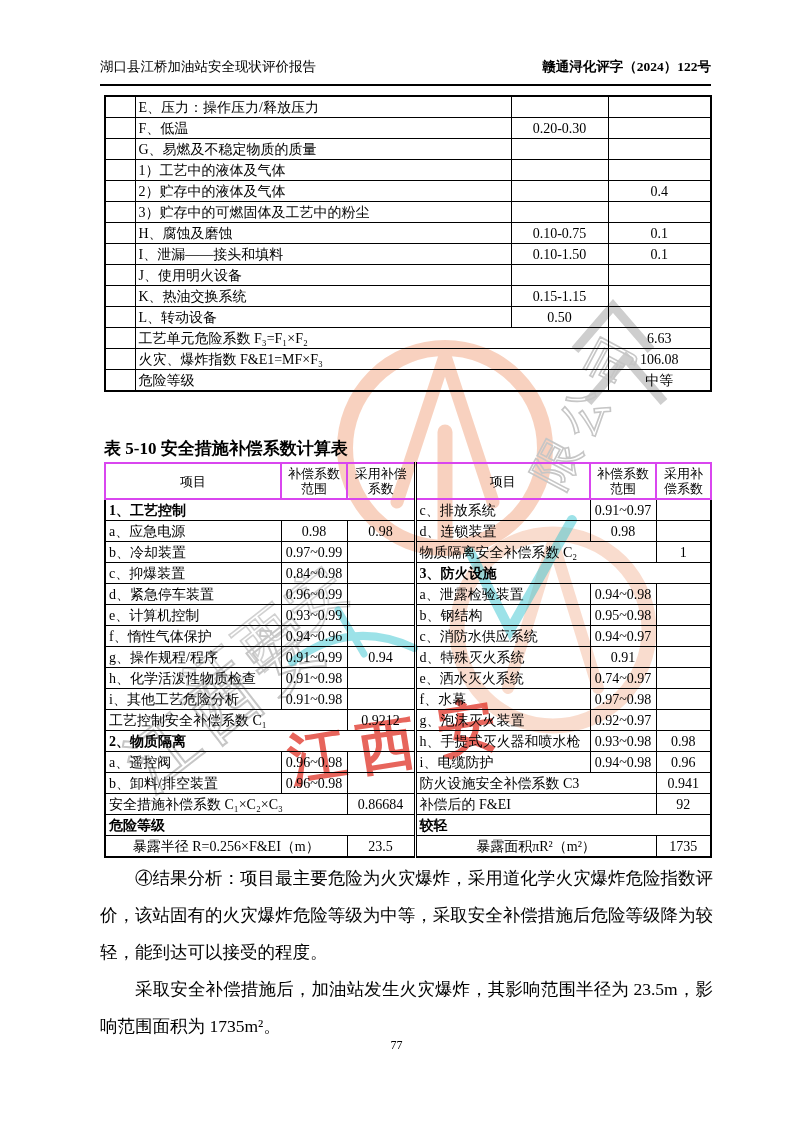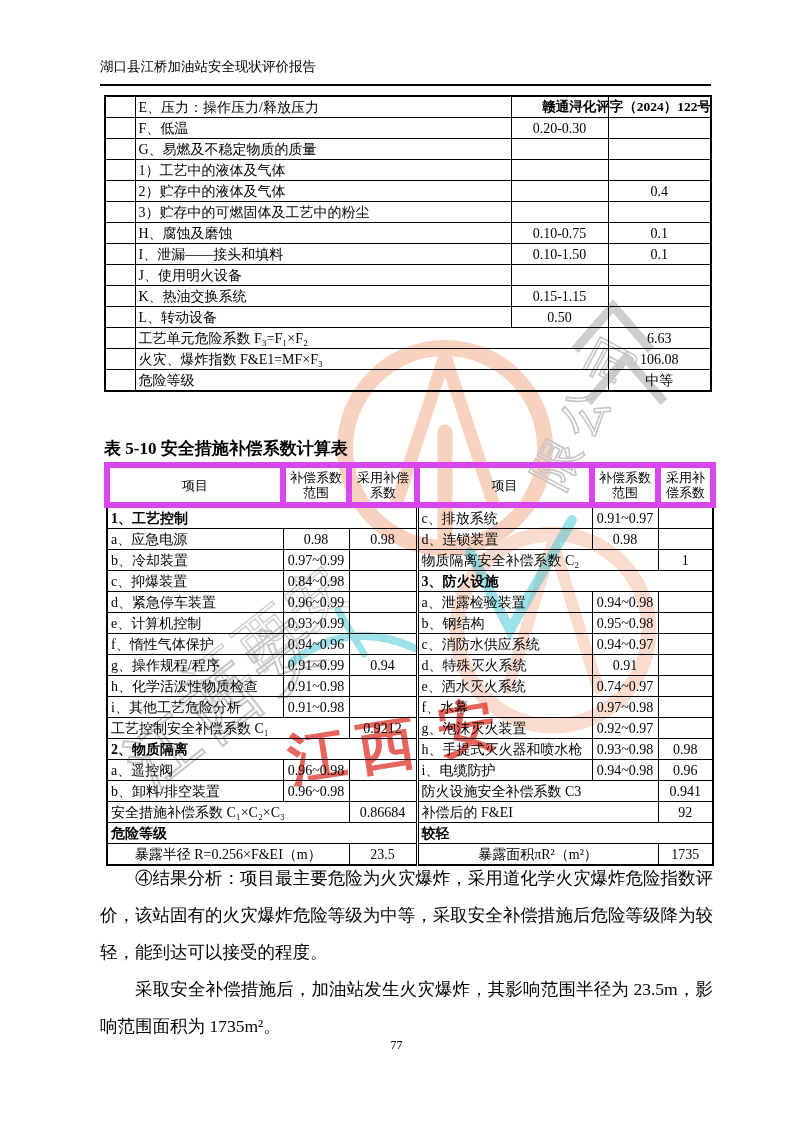--- a/index.html
+++ b/index.html
@@ -5,29 +5,29 @@
   html,body{margin:0;padding:0;background:#888;}
   .page{position:relative;width:793px;height:1122px;margin:0 auto;background:#fff;
         font-family:"Liberation Serif","DejaVu Serif",serif;color:#000;overflow:hidden;}
   .wm-layer{position:absolute;inset:0;z-index:0;pointer-events:none;}
   .content{position:absolute;inset:0;z-index:1;}
 
   
   .hdr{position:absolute;left:100px;top:58px;width:611px;display:flex;
        justify-content:space-between;align-items:flex-start;font-size:13.5px;}
   .hdr .l{font-weight:normal;}
-  .hdr .r{font-weight:bold;margin-top:40px;}
+  .hdr .r{font-weight:bold;}
   .hdr-rule{position:absolute;left:100px;top:84px;width:611px;border-top:2px solid #000;}
 
   
   table{border-collapse:collapse;table-layout:fixed;background:transparent;}
   #table1{position:absolute;left:104px;top:95px;width:606px;font-size:14px;border:2px solid #000;padding-left:40px;}
   #table1 td{border:1px solid #000;height:20px;line-height:19px;padding:0 3px;overflow:hidden;white-space:nowrap;}
   #table2{position:absolute;left:104px;top:462px;width:606px;font-size:14px;border:2px solid #000;}
-  #table2 th{border:6px solid #d946ef;font-size:13px;font-weight:normal;line-height:15px;height:34px;padding:0 2px;}
+  #table2 th{border:2px solid #d946ef;font-size:13px;font-weight:normal;line-height:15px;height:34px;padding:0 2px;}
   #table2 td{border:1px solid #000;height:20px;line-height:19px;padding:0 3px;overflow:hidden;white-space:nowrap;}
   .ctr{text-align:center;}
   .sec{font-weight:bold;}
   .dbl{border-left:3px double #000 !important;}
 
   .sec3-heading{position:absolute;left:134px;top:415px;font-size:16px;}
   .t2-title{position:absolute;left:104px;top:437px;width:606px;text-align:left;
             font-weight:bold;font-size:17px;}
 
   .para-block{position:absolute;left:100px;top:860px;width:613px;font-size:17.5px;

